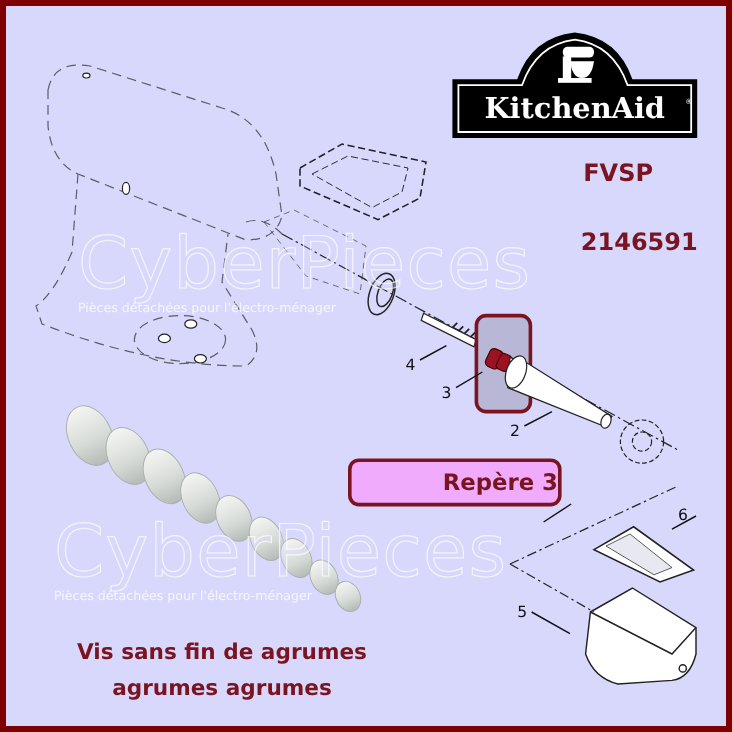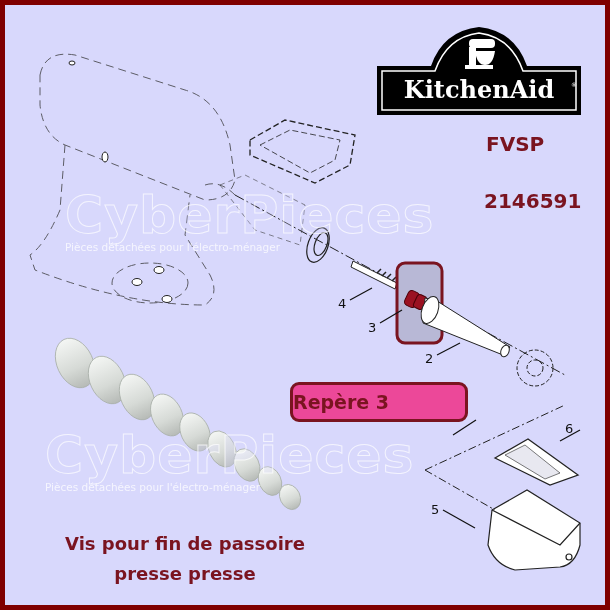--- a/index.html
+++ b/index.html
@@ -13,32 +13,32 @@
   .brand {
     position: absolute; left: 366px; top: 16px; width: 216px; height: 100px;
   }
   .code {
     position: absolute; font-family: "DejaVu Sans", sans-serif; font-weight: bold;
     color: #7a1420; font-size: 20px; margin-left: 44px;
   }
   .ref-box {
     position: absolute; left: 285px; top: 377px; width: 178px; height: 40px;
     box-sizing: border-box; border: 3px solid #7a1420; border-radius: 9px;
-    background: #ec4899; display: flex; align-items: center; justify-content: flex-start;
+    background: #f0abfc; display: flex; align-items: center; justify-content: flex-end;
     font-family: "DejaVu Sans", sans-serif; font-weight: bold; color: #7a1420; font-size: 19px;
   }
   .desc {
     position: absolute; left: 30px; top: 524px; width: 300px; text-align: center;
     font-family: "DejaVu Sans", sans-serif; font-weight: bold; color: #7a1420;
     font-size: 18px; line-height: 30px;
   }
   .wm {
     position: absolute; font-family: "DejaVu Sans", sans-serif; color: rgba(255,255,255,0.55);
   }
-  .wm .big { font-size: 52px; letter-spacing: 1px; font-weight: 700; display:block;
+  .wm .big { font-size: 60px; letter-spacing: 1px; font-weight: 400; display:block;
     -webkit-text-stroke: 1px rgba(255,255,255,0.7); color: rgba(216,216,252,0.3); }
   .wm .small { font-size: 10.5px; display:block; margin-top: -4px; color: rgba(255,255,255,0.75); }
   .callout { font-family: "DejaVu Sans", sans-serif; font-size: 13px; fill: #111; }
 </style>
 </head>
 <body>
 
 <div class="frame">
 
   <svg class="abs" style="left:0;top:0" width="610" height="610">
@@ -164,16 +164,16 @@
   </svg>
 
   <div class="code" style="left:437px;top:127px">FVSP</div>
   <div class="code" style="left:435px;top:184px">2146591</div>
 
   <div class="ref-box">
     <span>Repère 3</span>
   </div>
 
   <div class="desc">
-    <div>Vis pour fin de passoire</div>
-    <div>presse presse</div>
+    <div>Vis sans fin de agrumes</div>
+    <div>agrumes agrumes</div>
   </div>
 </div>
 
 </body></html>

